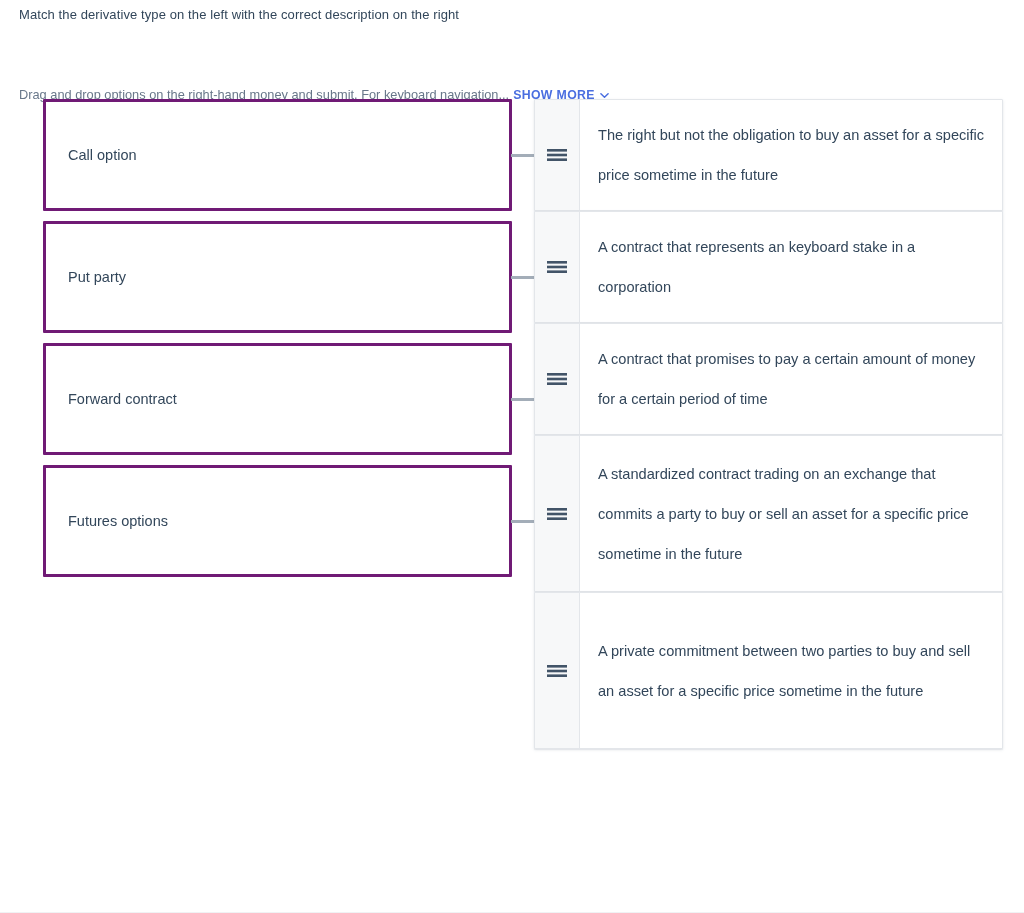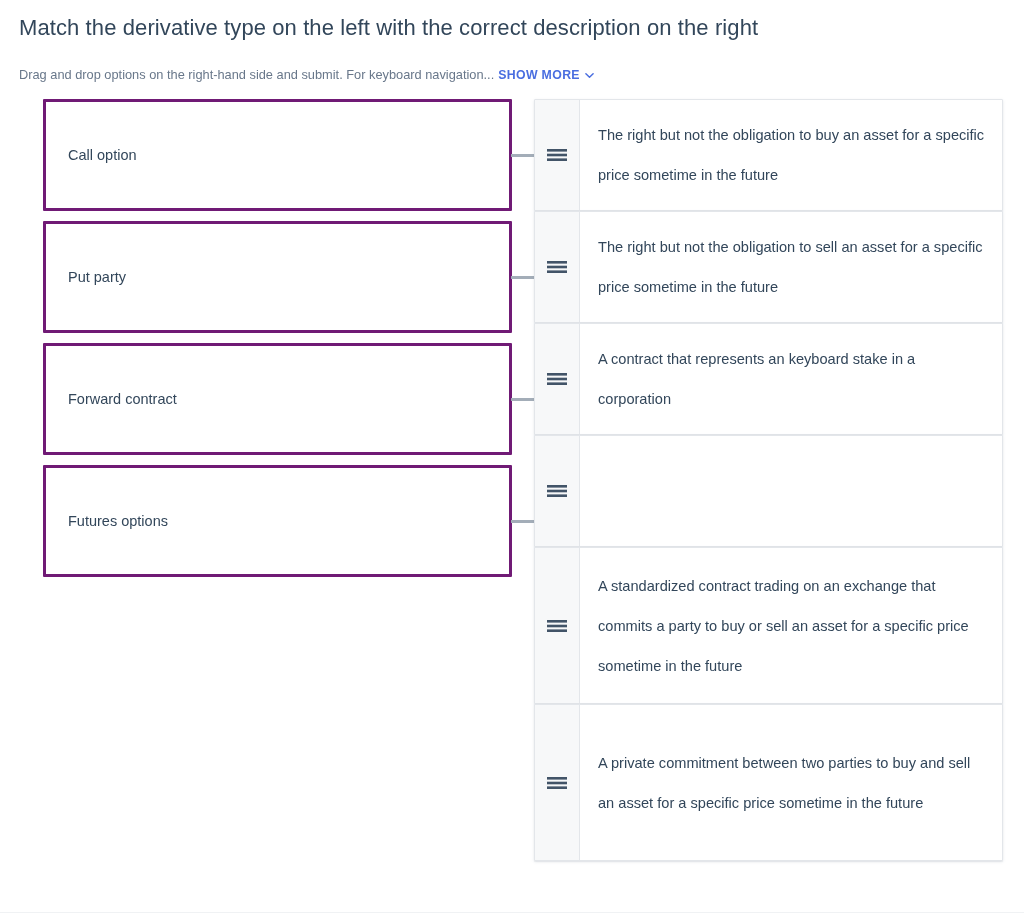--- a/index.html
+++ b/index.html
@@ -22,41 +22,42 @@
     height: 913px;
     box-sizing: border-box;
     border-bottom: 1px solid #f0f2f4;
     background: #fff;
   }
 
   
   .prompt-title {
     position: absolute;
     left: 19px;
-    top: 17px;
-    font-size: 22px;
+    top: 4px;
+    font-size: 13px;
     line-height: 22px;
     color: #32465a;
     letter-spacing: 0.1px;
     white-space: nowrap;
   }
 
   .instructions {
     position: absolute;
     left: 19px;
     top: 66px;
     font-size: 12.8px;
     line-height: 18px;
     color: #68778a;
     white-space: nowrap;
   }
   .instructions .sm-wrap {
     display: inline-block;
     margin-left: 4px;
     white-space: nowrap;
+    margin-top: 20px;
   }
   .show-more {
     color: #4a6ee0;
     font-size: 12.3px;
     font-weight: bold;
     letter-spacing: 0.35px;
     cursor: pointer;
     text-decoration: none;
   }
   .chev {
@@ -159,21 +160,21 @@
   .h3 { height: 157px; }
 </style>
 </head>
 <body>
 
 <div class="page">
 
   <div class="prompt-title">Match the derivative type on the left with the correct description on the right</div>
 
   <div class="instructions">
-    <span>Drag and drop options on the right-hand side and submit. For keyboard navigation...</span><span class="sm-wrap"><a class="show-more">SHOW MORE</a><span class="chev">
+    <span>Drag and drop options on the right-hand money and submit. For keyboard navigation...</span><span class="sm-wrap"><a class="show-more">SHOW MORE</a><span class="chev">
         <svg width="9" height="9" viewBox="0 0 10 10">
           <path d="M1 3 L5 7 L9 3" fill="none" stroke="#4a6ee0" stroke-width="1.6" stroke-linecap="round" stroke-linejoin="round"></path>
         </svg>
       </span></span>
   </div>
 
   <div class="match-area">
 
     <div class="left-col">
       <div class="prompt-cell h2">
@@ -203,53 +204,44 @@
             <rect x="0" y="1" width="20" height="2.6" fill="#425468"></rect>
             <rect x="0" y="5.7" width="20" height="2.6" fill="#425468"></rect>
             <rect x="0" y="10.4" width="20" height="2.6" fill="#425468"></rect>
           </svg>
         </div>
         <div class="body">
           <span class="text">The right but not the obligation to buy an asset for a specific price sometime in the future</span>
         </div>
       </div>
 
+
       <div class="answer-card h2">
         <div class="handle">
           <svg class="grip" viewBox="0 0 20 14">
             <rect x="0" y="1" width="20" height="2.6" fill="#425468"></rect>
             <rect x="0" y="5.7" width="20" height="2.6" fill="#425468"></rect>
             <rect x="0" y="10.4" width="20" height="2.6" fill="#425468"></rect>
           </svg>
         </div>
         <div class="body">
-          <span class="text">The right but not the obligation to sell an asset for a specific price sometime in the future</span>
+          <span class="text">A contract that represents an keyboard stake in a corporation</span>
         </div>
       </div>
 
       <div class="answer-card h2">
         <div class="handle">
           <svg class="grip" viewBox="0 0 20 14">
             <rect x="0" y="1" width="20" height="2.6" fill="#425468"></rect>
             <rect x="0" y="5.7" width="20" height="2.6" fill="#425468"></rect>
             <rect x="0" y="10.4" width="20" height="2.6" fill="#425468"></rect>
           </svg>
         </div>
         <div class="body">
-          <span class="text">A contract that represents an keyboard stake in a corporation</span>
-        </div>
-      </div>
-
-      <div class="answer-card h2">
-        <div class="handle">
-          <svg class="grip" viewBox="0 0 20 14">
-            <rect x="0" y="1" width="20" height="2.6" fill="#425468"></rect>
-            <rect x="0" y="5.7" width="20" height="2.6" fill="#425468"></rect>
-            <rect x="0" y="10.4" width="20" height="2.6" fill="#425468"></rect>
-          </svg>
+          <span class="text">A contract that promises to pay a certain amount of money for a certain period of time</span>
         </div>
       </div>
 
       <div class="answer-card h3">
         <div class="handle">
           <svg class="grip" viewBox="0 0 20 14">
             <rect x="0" y="1" width="20" height="2.6" fill="#425468"></rect>
             <rect x="0" y="5.7" width="20" height="2.6" fill="#425468"></rect>
             <rect x="0" y="10.4" width="20" height="2.6" fill="#425468"></rect>
           </svg>

